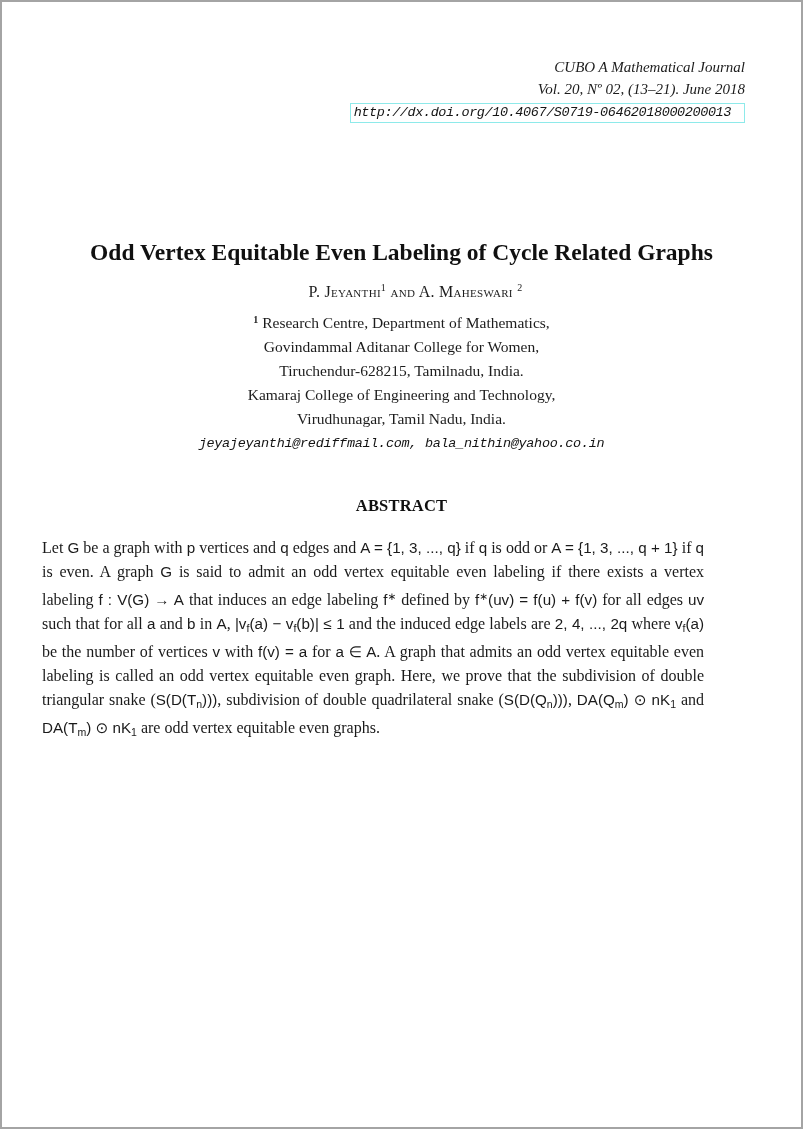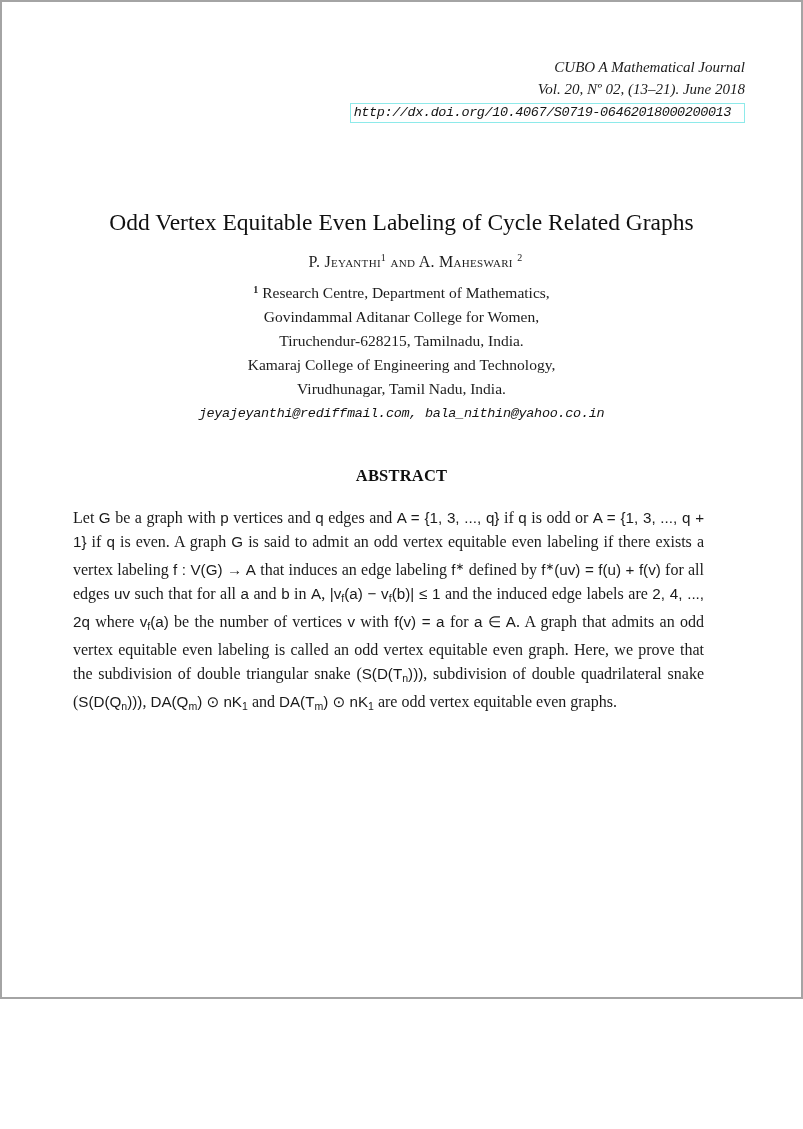--- a/index.html
+++ b/index.html
@@ -1,19 +1,19 @@
 <!DOCTYPE html>
 <html><head>
 <meta charset="utf-8">
 <style>
   html, body { margin: 0; padding: 0; background: #ffffff; }
   .page {
     position: relative;
     width: 803px;
-    height: 999px;
+    height: 1129px;
     box-sizing: border-box;
     background: #ffffff;
     border: 2px solid #a4a4a4;
     overflow: hidden;
     color: #1a1a1a;
     font-family: "Liberation Serif", serif;
   }
 
   
   .header-block {
@@ -33,24 +33,24 @@
     padding: 1px 13px 2px 3px;
     font-family: "Liberation Mono", monospace;
     font-style: italic;
     font-size: 13.5px;
     letter-spacing: -0.4px;
     color: #141414;
   }
 
   
   .paper-title {
-    margin: 84px auto 0 auto;
+    margin: 114px auto 0 auto;
     width: 690px;
     text-align: center;
-    font-weight: normal;
+    font-weight: bold;
     font-size: 23.5px;
     line-height: 31px;
     color: #101010;
   }
 
   
   .authors-line {
     margin-top: 14px;
     text-align: center;
     font-variant: small-caps;
@@ -84,21 +84,21 @@
   
   .abstract-heading {
     margin-top: 45px;
     text-align: center;
     font-weight: bold;
     font-size: 16.5px;
     letter-spacing: 0.2px;
     color: #101010;
   }
   .abstract-body {
-    margin: 20px 97px 0 71px;
+    margin: 20px 97px 0 40px;
     text-align: justify;
     text-align-last: left;
     font-size: 16px;
     line-height: 24px;
     color: #1a1a1a;
   }
   .seg-plain { font-family: "Liberation Serif", serif; }
   .seg-math  { font-family: "Liberation Sans", sans-serif; font-size: 0.95em; }
   .seg-sup   { font-family: "Liberation Sans", sans-serif; font-size: 0.66em; vertical-align: 0.5em; }
   .seg-sub   { font-family: "Liberation Sans", sans-serif; font-size: 0.66em; vertical-align: -0.28em; }

